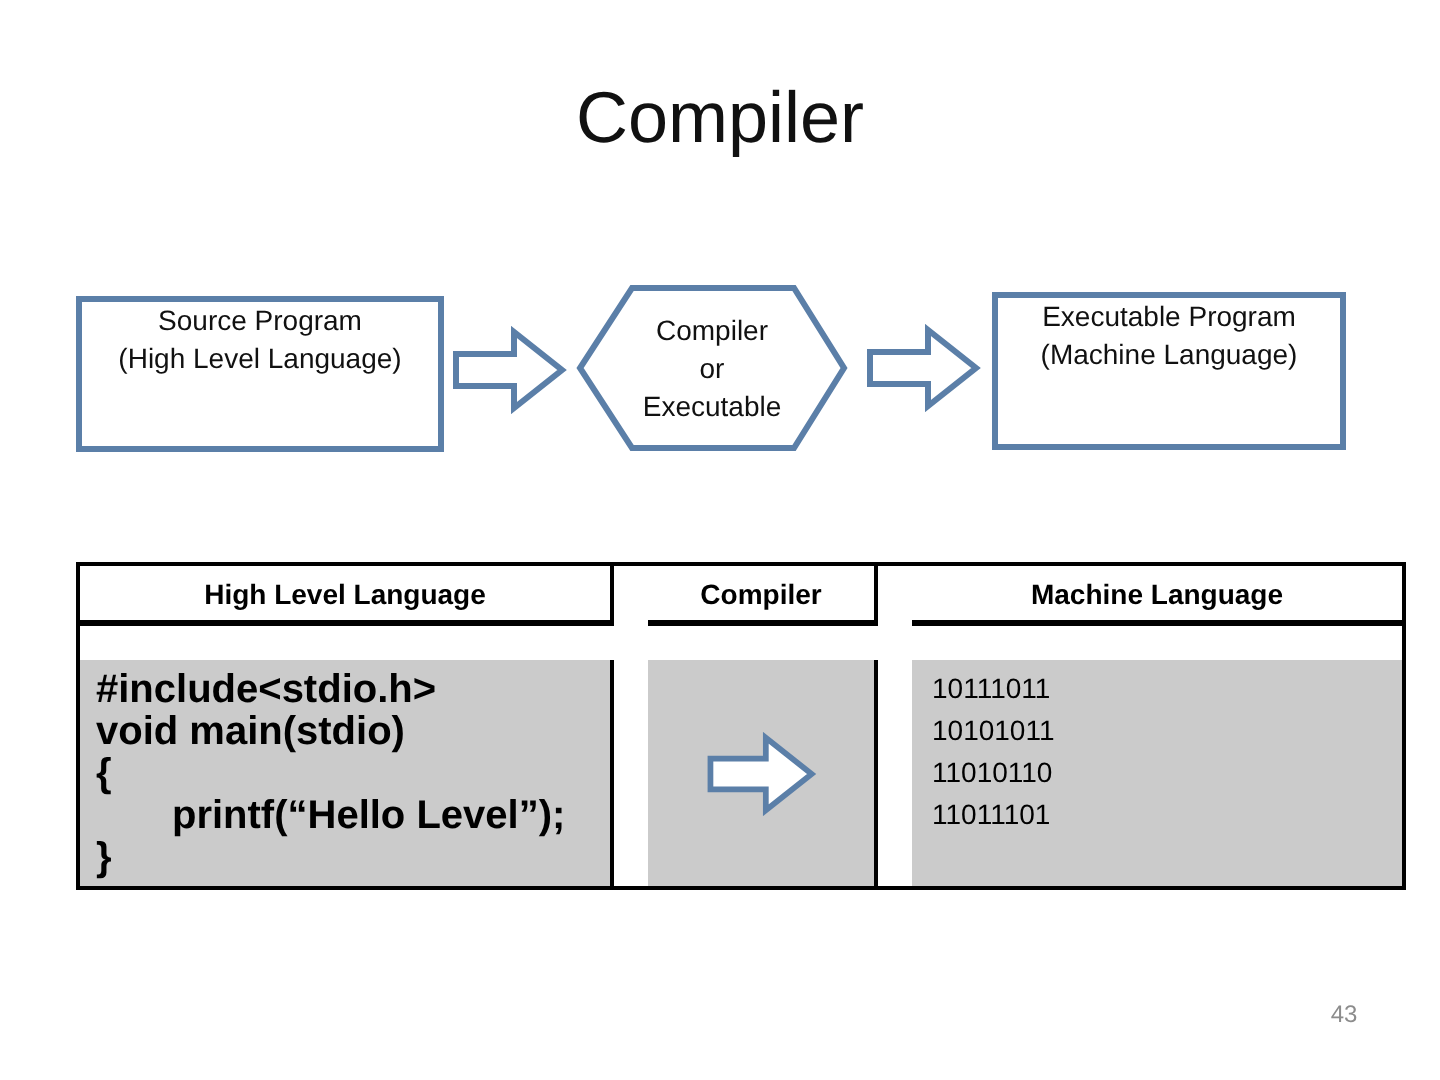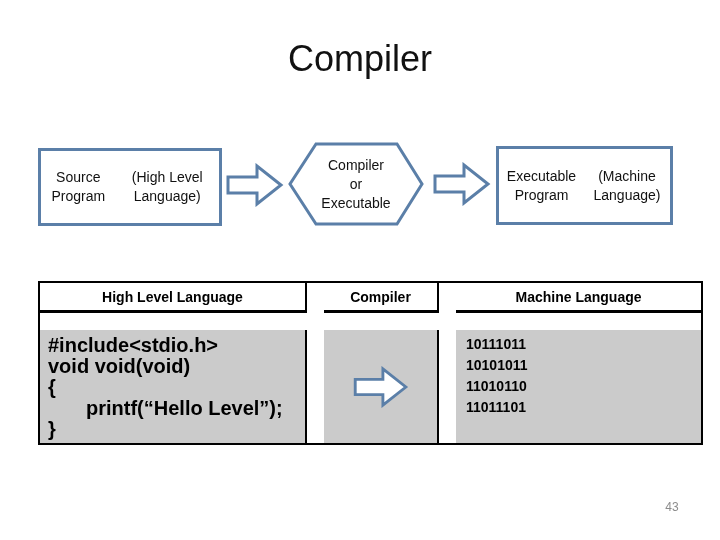--- a/index.html
+++ b/index.html
@@ -18,22 +18,22 @@
     text-align:center;
     font-size:36px; font-weight:400; color:#111;
     letter-spacing:0px;
   }
 
   
   .shape-box {
     position:absolute;
     border:3px solid var(--shape_border,#5b7fa8);
     background:#fff;
-    display:flex; flex-direction:row;
-    align-items:center; justify-content:center;
+    display:flex; flex-direction:column;
+    align-items:center; 
     font-size:14px; line-height:19px; color:#111;
     text-align:center;
     box-sizing:border-box;
   }
   .box-source { left:38px; top:148px; width:184px; height:78px; }
   .box-exec   { left:496px; top:146px; width:177px; height:79px; }
 
   .flow-arrow { position:absolute; width:58px; height:44px; }
   .arrow-1 { left:226px; top:163px; }
   .arrow-2 { left:433px; top:162px; }
@@ -69,21 +69,21 @@
   .code-cell {
     padding:5px 4px 0 8px;
     font-weight:bold; font-size:20px; line-height:21px;
     white-space:nowrap;
   }
   .code-line.indent { padding-left:38px; }
   .arrow-cell { display:flex; align-items:center; justify-content:center; }
   .arrow-cell svg { width:74px; height:42px; }
   .binary-cell {
     padding:4px 0 0 10px;
-    font-weight:bold; font-size:14px; line-height:21px;
+    font-weight:normal; font-size:14px; line-height:21px;
   }
 
   .page-number {
     position:absolute; left:652px; top:500px;
     width:40px; text-align:center;
     font-size:12px; color:var(--page_number,#8c8c8c);
   }
 </style>
 </head>
 <body>
@@ -125,21 +125,21 @@
     <div>(Machine Language)</div>
   </div>
 
   <div class="lang-table">
     <div class="cell hdr colsep">High Level Language</div>
     <div class="cell hdr colsep">Compiler</div>
     <div class="cell hdr">Machine Language</div>
 
     <div class="cell body-cell code-cell colsep">
       <div class="code-line">#include&lt;stdio.h&gt;</div>
-      <div class="code-line">void void(void)</div>
+      <div class="code-line">void main(stdio)</div>
       <div class="code-line">{</div>
       <div class="code-line indent">printf(“Hello Level”);</div>
       <div class="code-line">}</div>
     </div>
 
     <div class="cell body-cell arrow-cell colsep">
       <svg viewBox="0 0 58 44">
         <polygon points="2,14 31,14 31,3 55,22 31,41 31,30 2,30" fill="#ffffff" stroke="#5b7fa8" stroke-width="3" stroke-linejoin="miter"></polygon>
       </svg>
     </div>

